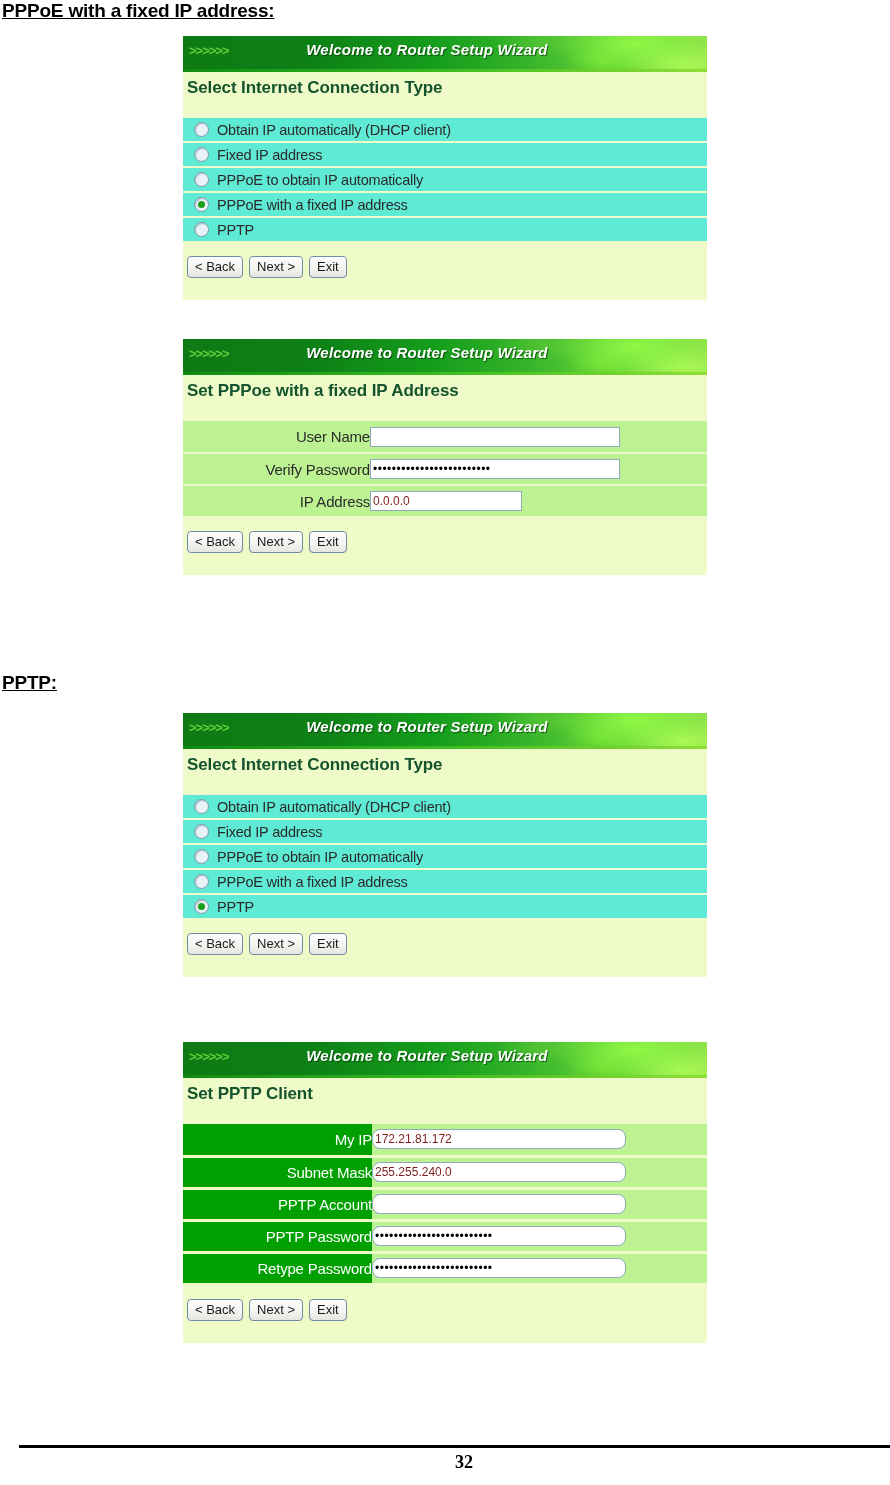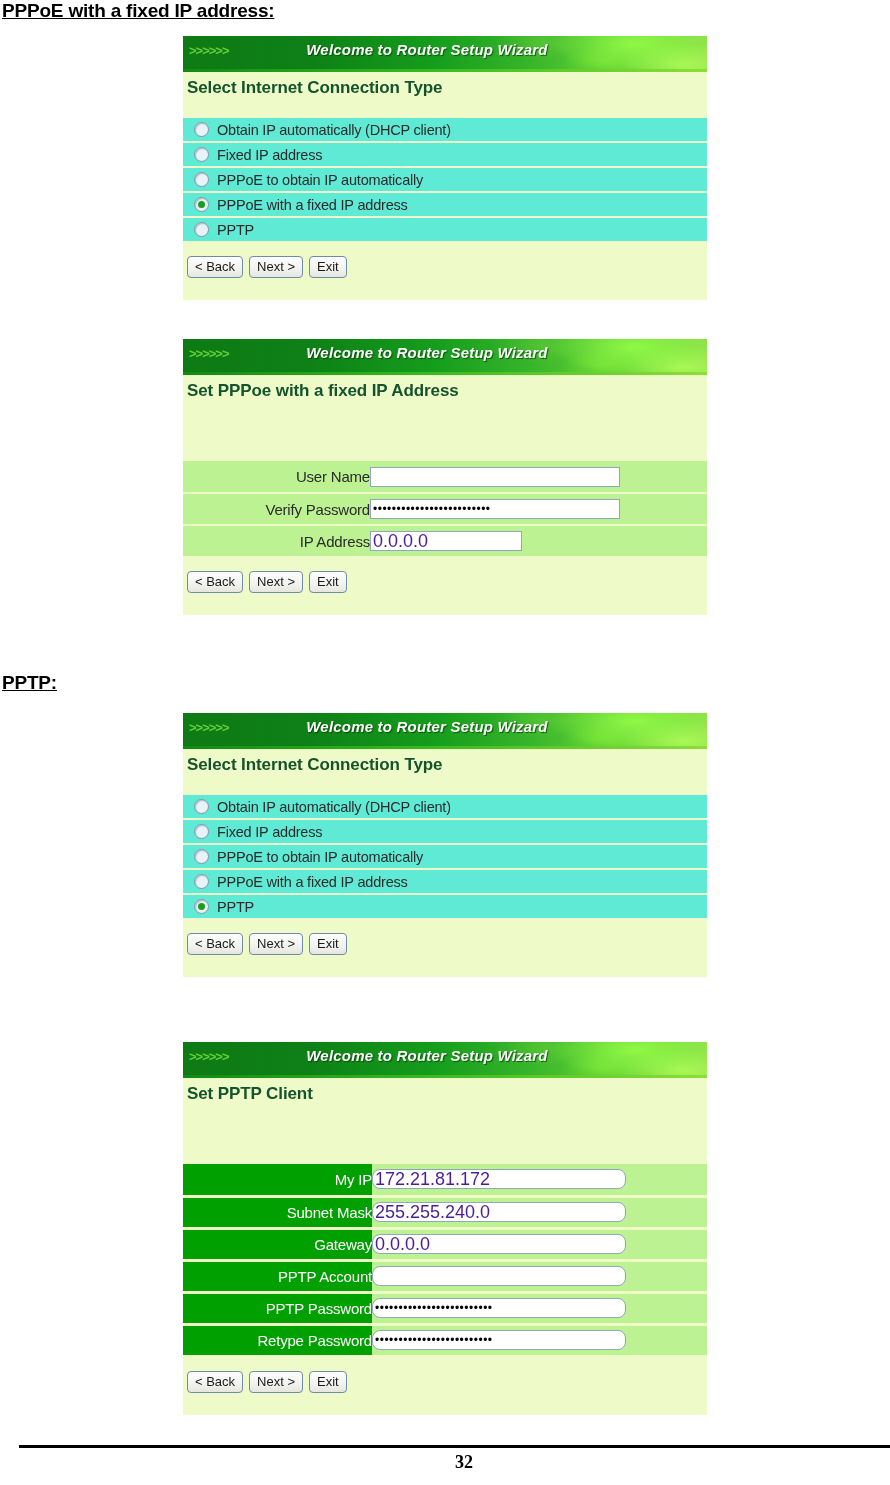--- a/index.html
+++ b/index.html
@@ -133,21 +133,21 @@
   }
   .radio-label {
     font-family: "Liberation Sans", sans-serif;
     font-size: 14.5px;
     color: #2b2b2b;
     white-space: nowrap;
     letter-spacing: -0.2px;
   }
 
   
-  .form-table { border-collapse: collapse; width: 100%; margin-top: 40px; }
+  .form-table { border-collapse: collapse; width: 100%; }
   .form-table tr { height: 32px; }
   .form-table td { padding: 0; vertical-align: middle; }
 
   .lbl-light {
     background: #bdf292;
     text-align: right;
     padding-right: 5px;
     font-family: "Liberation Sans", sans-serif;
     font-size: 15px;
     color: #2b2b2b;
@@ -178,22 +178,22 @@
     border-bottom: 3px solid #eefac8;
   }
 
   .fld {
     display: inline-block;
     height: 20px;
     background: #ffffff;
     border: 1px solid #8fa8bd;
     box-sizing: border-box;
     font-family: "Liberation Sans", sans-serif;
-    font-size: 18px;
-    color: #4c1d95;
+    font-size: 12px;
+    color: #7f1d1d;
     line-height: 18px;
     padding: 0 2px;
     overflow: hidden;
     white-space: nowrap;
     vertical-align: middle;
   }
   .fld.w-wide  { width: 250px; }
   .fld.w-narrow{ width: 152px; }
   .fld.w-pptp  { width: 254px; border-radius: 8px; }
   .fld.pw {
@@ -392,26 +392,20 @@
         <span class="fld w-pptp">172.21.81.172</span>
       </td>
     </tr>
     <tr>
       <td class="lbl-dark">Subnet Mask</td>
       <td class="val-dark">
         <span class="fld w-pptp">255.255.240.0</span>
       </td>
     </tr>
     <tr>
-      <td class="lbl-dark">Gateway</td>
-      <td class="val-dark">
-        <span class="fld w-pptp">0.0.0.0</span>
-      </td>
-    </tr>
-    <tr>
       <td class="lbl-dark">PPTP Account</td>
       <td class="val-dark">
         <span class="fld w-pptp"></span>
       </td>
     </tr>
     <tr>
       <td class="lbl-dark">PPTP Password</td>
       <td class="val-dark">
         <span class="fld w-pptp pw">•••••••••••••••••••••••••</span>
       </td>

